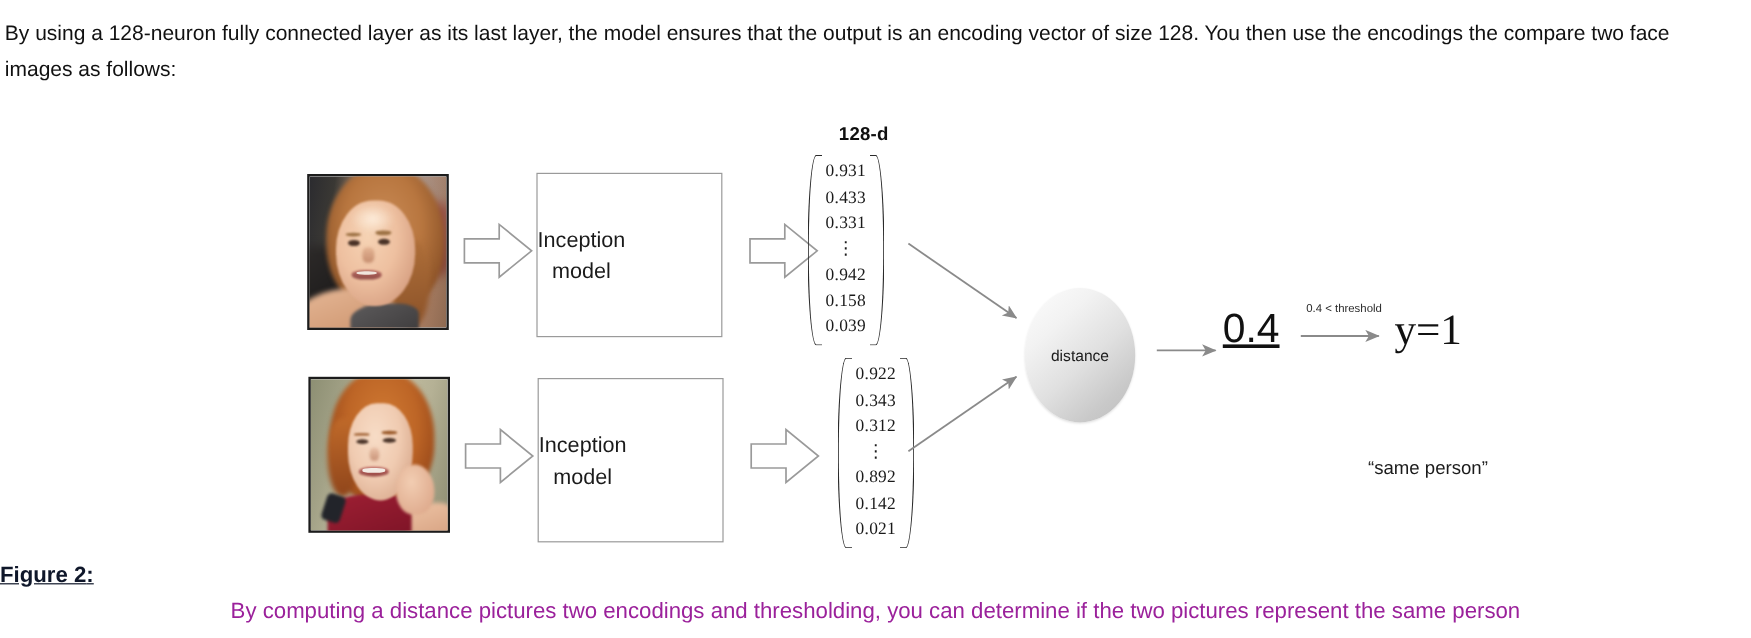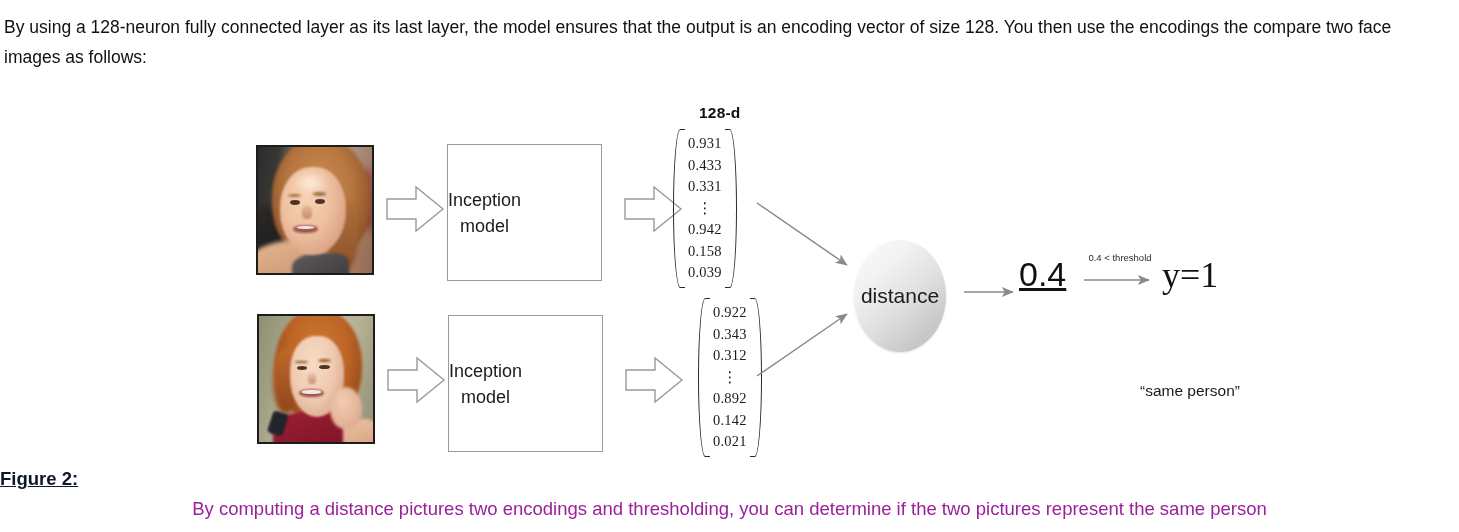--- a/index.html
+++ b/index.html
@@ -257,21 +257,21 @@
     width: 92px;
     height: 112px;
     border-radius: 50%;
     background: linear-gradient(138deg, #fdfdfd 0%, #f2f2f2 28%, #e0e0e0 55%, #c9c9c9 80%, #bdbdbd 100%);
     display: flex;
     align-items: center;
     justify-content: center;
     box-shadow: 0 1px 2px rgba(0,0,0,.12);
   }
   #distance-node .lbl {
-    font-size: 21px;
+    font-size: 13px;
     color: #1b1b1b;
     font-family: "Liberation Sans", sans-serif;
   }
 
   
   #distance-score {
     position: absolute;
     left: 1019px;
     top: 163px;
     font-size: 34px;

